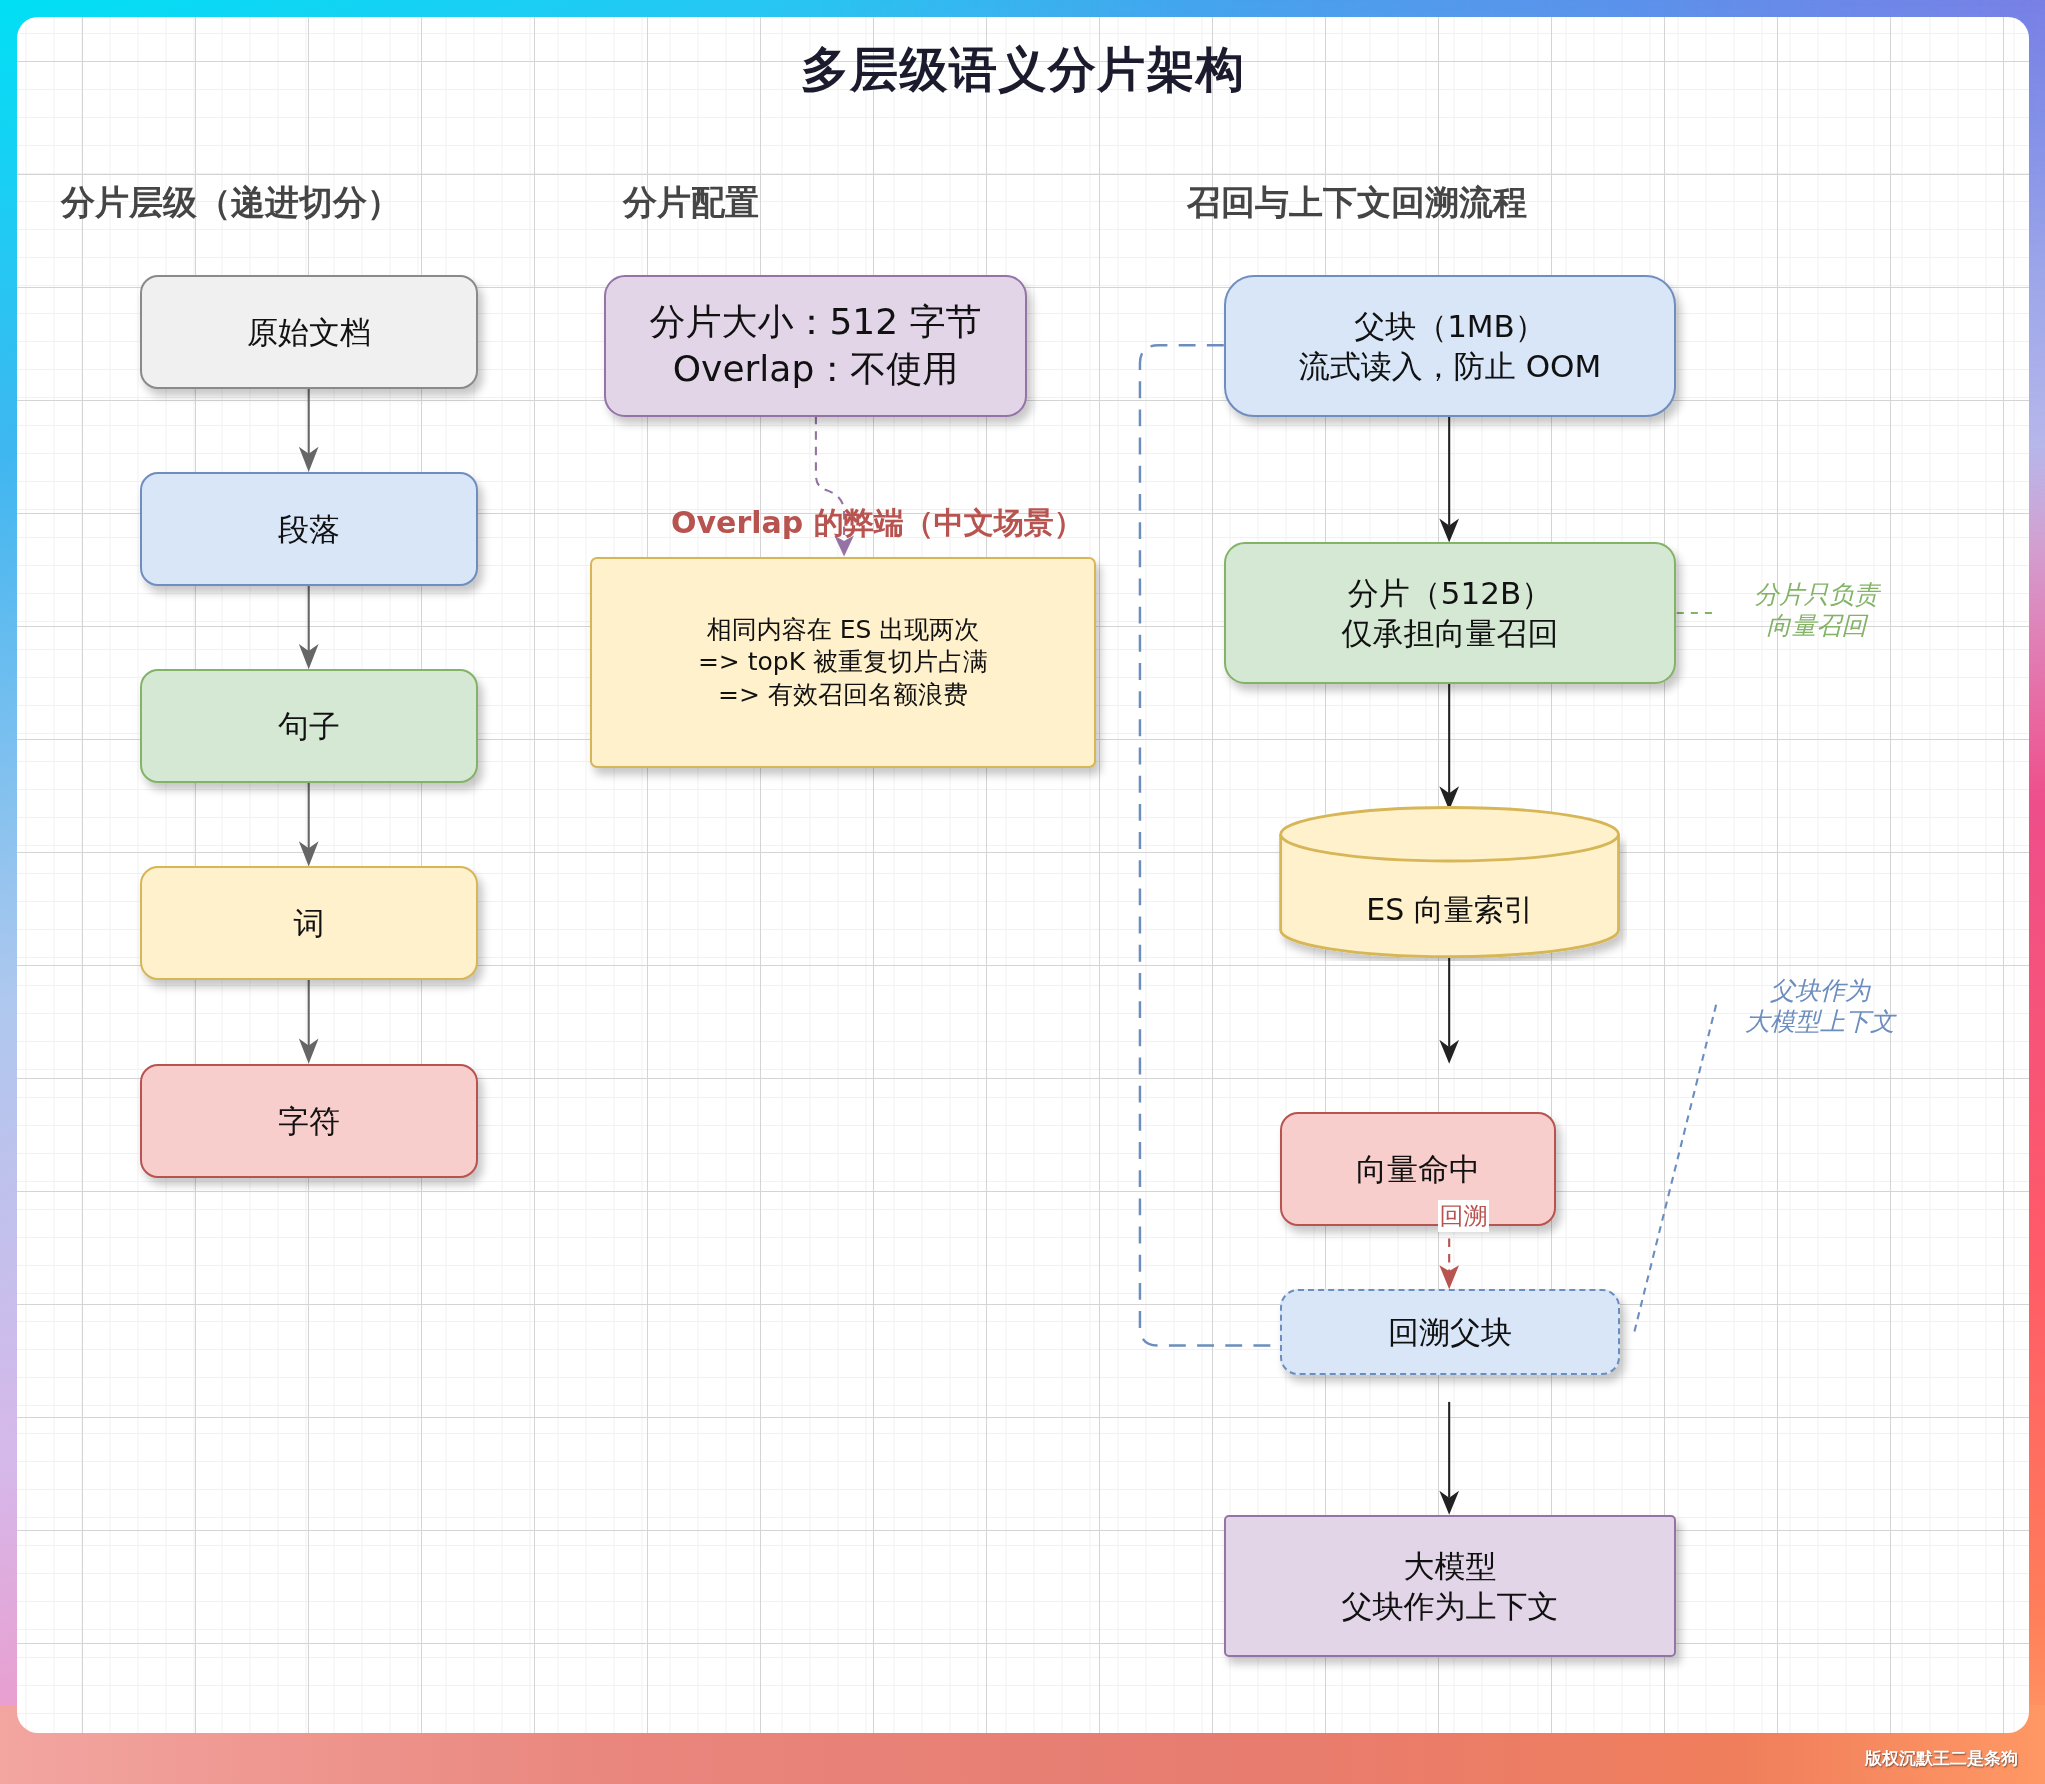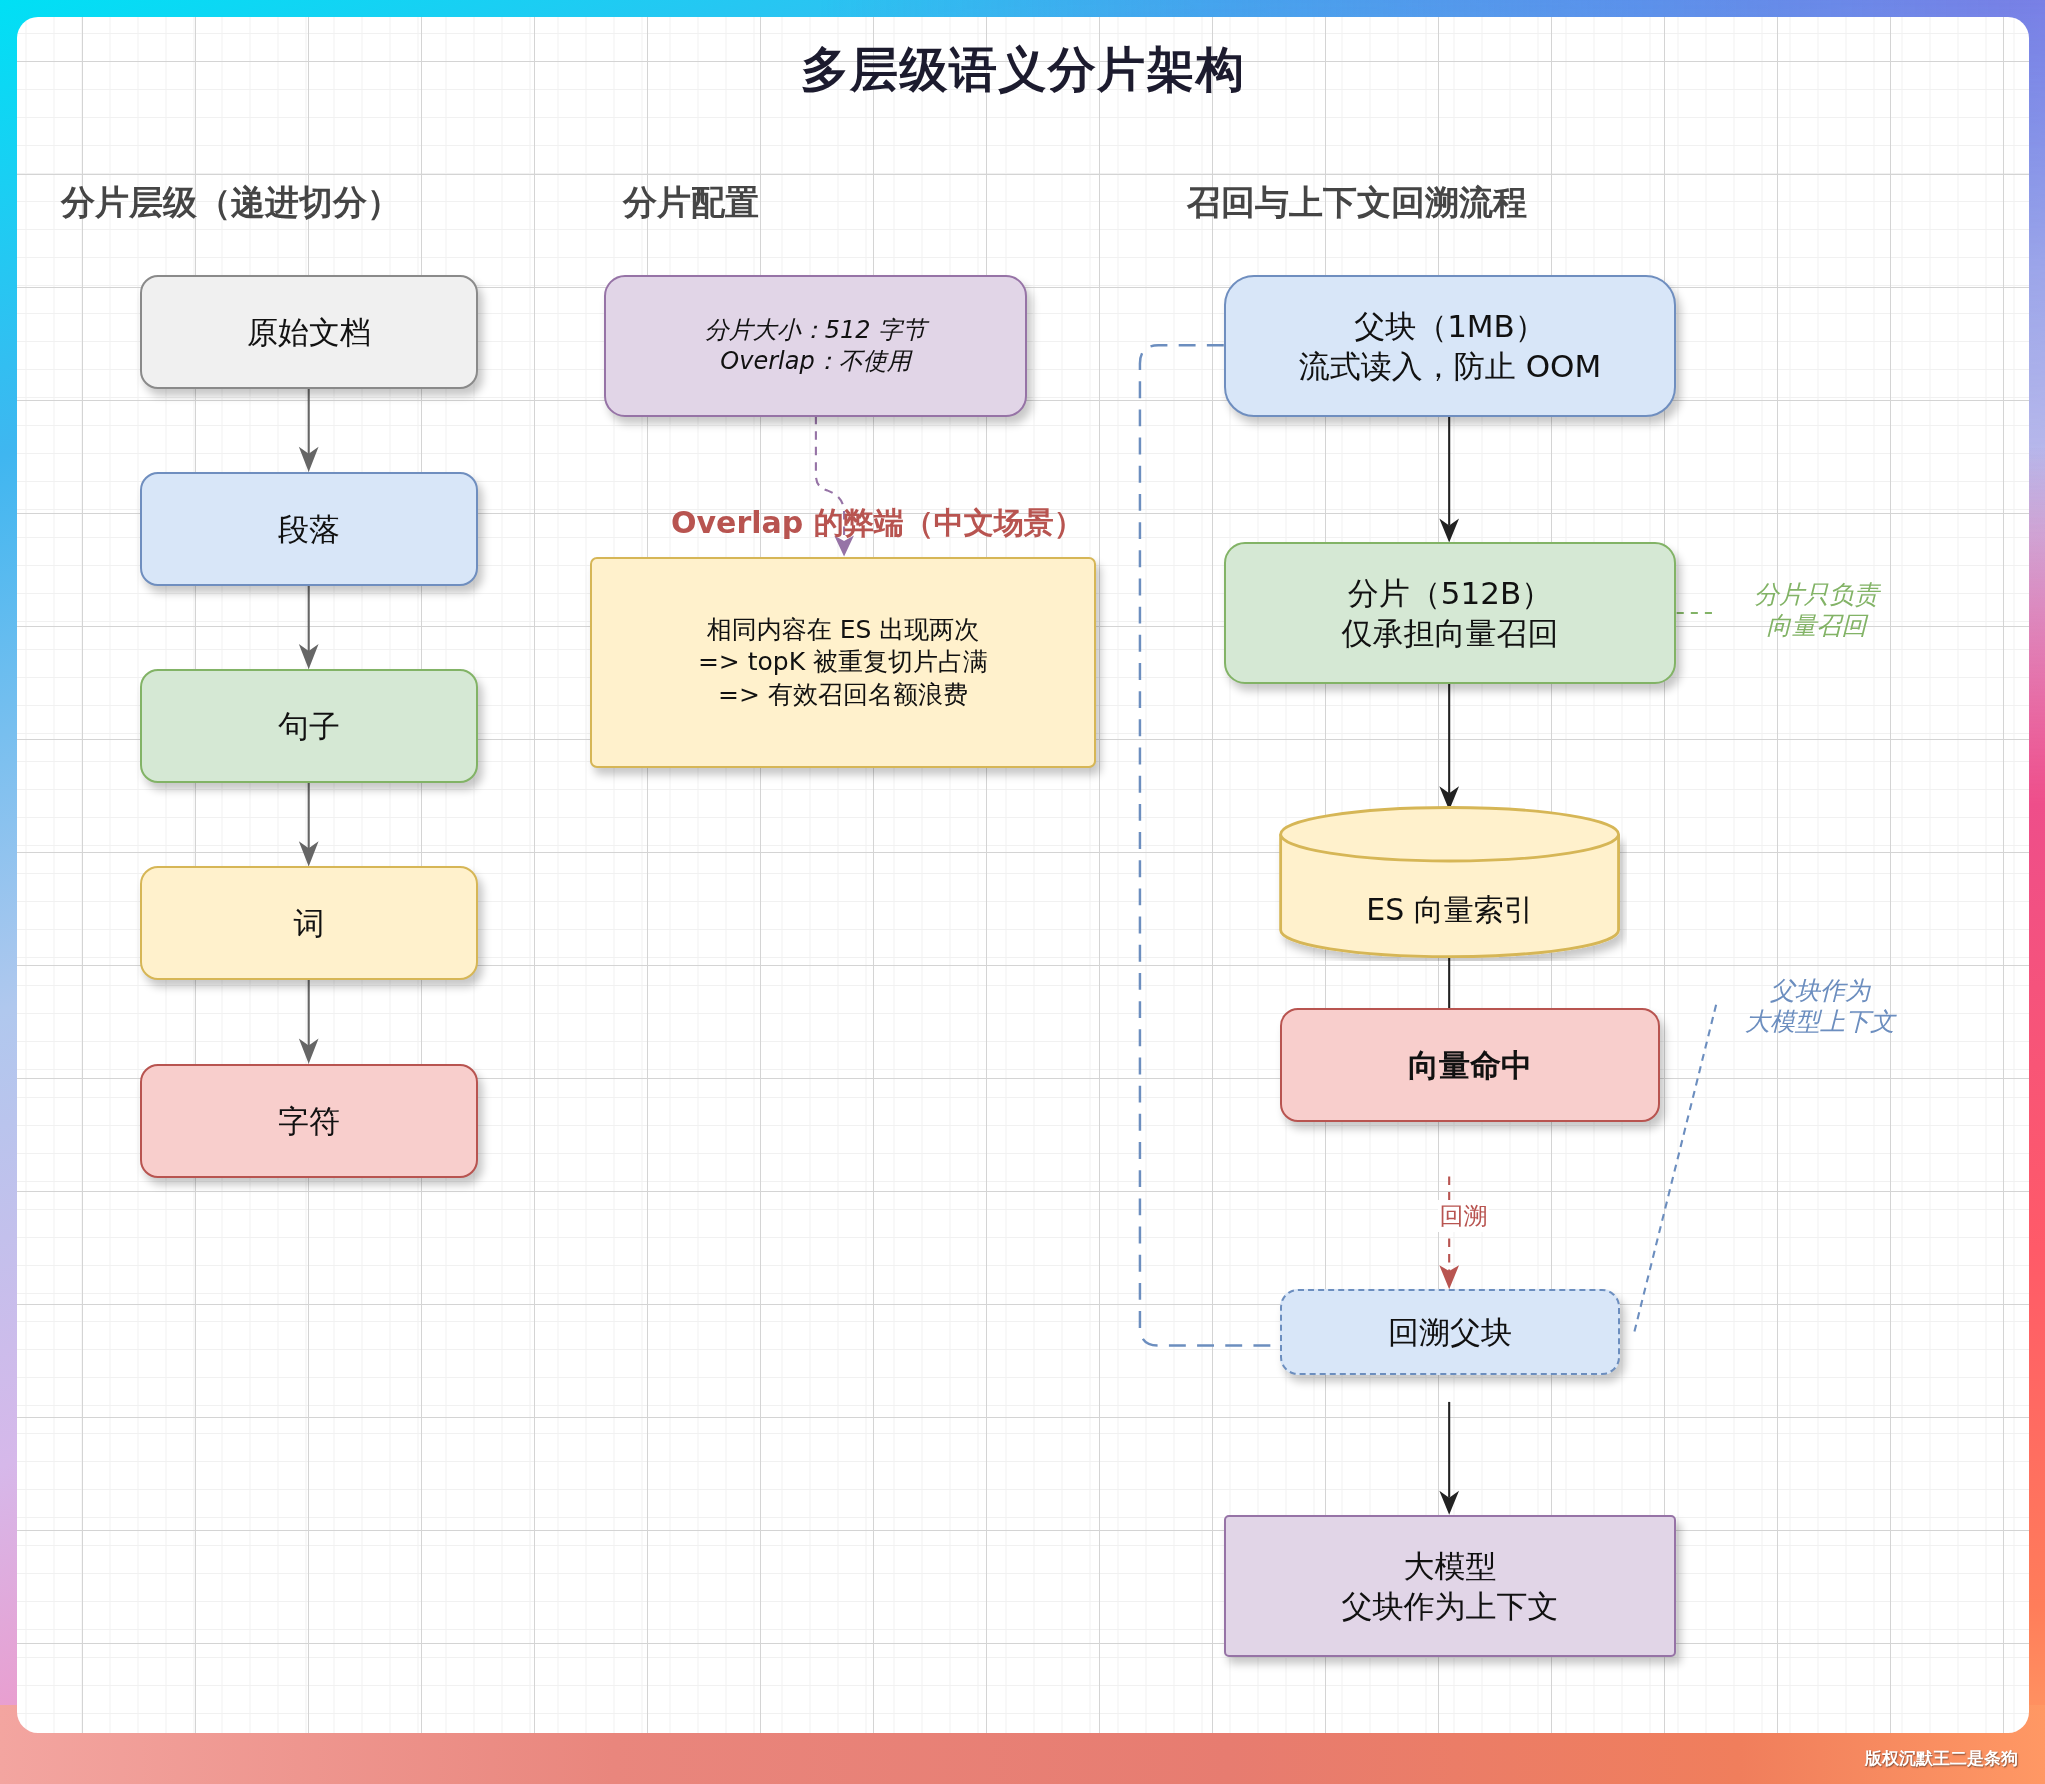--- a/index.html
+++ b/index.html
@@ -22,21 +22,21 @@
       linear-gradient(to right,#f1f1f1 1.4px,transparent 1.4px),
       linear-gradient(to bottom,#f1f1f1 1.4px,transparent 1.4px);
     background-size:113px 113px,113px 113px,28px 28px,28px 28px;
     background-position:65px 44px,65px 44px,8.5px 16px,8.5px 16px;}
   .abs{position:absolute;}
   .title{position:absolute;left:0;width:2012px;top:21px;text-align:center;font-size:48px;font-weight:bold;color:#1c1b2e;letter-spacing:1.4px;}
   .section{position:absolute;top:163px;font-size:34px;font-weight:bold;color:#454545;}
   .box{position:absolute;box-sizing:border-box;border:2.8px solid;border-radius:18px;display:flex;align-items:center;justify-content:center;text-align:center;color:#111;box-shadow:4.2px 7px 8.5px rgba(0,0,0,0.22);}
   .box span{white-space:pre-line;line-height:1.3;}
   .fs44{font-size:31px;}
-  .fs40{font-size:24px;font-style:italic;}
+  .fs40{font-size:36px;}
   .fs36{font-size:25px;}
   .gray{background:#f0f0f0;border-color:#8a8a8a;}
   .blue{background:#d8e6f8;border-color:#6f8ebf;}
   .green{background:#d5e8d4;border-color:#82b366;}
   .yellow{background:#fff1cc;border-color:#d6b656;}
   .red{background:#f8cecc;border-color:#b85450;}
   .purple{background:#e1d5e7;border-color:#9673a6;}
   .overlay{position:absolute;left:0;top:0;width:2012px;height:1716px;pointer-events:none;}
   .label-red{position:absolute;font-size:30px;font-weight:bold;color:#b85450;white-space:nowrap;}
   .note{position:absolute;font-size:25px;font-style:italic;text-align:center;white-space:pre-line;line-height:1.25;}
@@ -148,21 +148,21 @@
     <defs>
         <filter id="sh" x="-10%" y="-10%" width="130%" height="140%">
           <feDropShadow dx="6" dy="10" stdDeviation="6" flood-color="#000" flood-opacity="0.22"></feDropShadow>
         </filter>
       </defs>
     <path d="M8,40 L8,176 A240,38 0 0 0 488,176 L488,40" fill="#fff1cc" stroke="#d6b656" stroke-width="4" filter="url(#sh)"></path>
     <ellipse cx="248" cy="40" rx="240" ry="38" fill="#fff1cc" stroke="#d6b656" stroke-width="4"></ellipse>
   </svg>
   <div class="cyl-text" style="left:1263px;top:873px;width:340px;">ES 向量索引</div>
 
-  <div class="box red fs44" style="left:1263px;top:991px;width:380px;height:114px;font-weight:bold;">
+  <div class="box red fs44" style="left:1263px;top:1095px;width:276px;height:114px;">
       <span>向量命中</span>
     </div>
   <div class="small-red" style="left:1421px;top:1183px;">回溯</div>
 
   <div class="box fs44" style="left:1263px;top:1272px;width:340px;height:86px;background:#d8e6f8;border:2.8px dashed #6c8ebf;">
       <span>回溯父块</span>
     </div>
 
   <div class="box purple fs44" style="left:1207px;top:1498px;width:452px;height:142px;border-radius:5px;">
       <span>大模型

